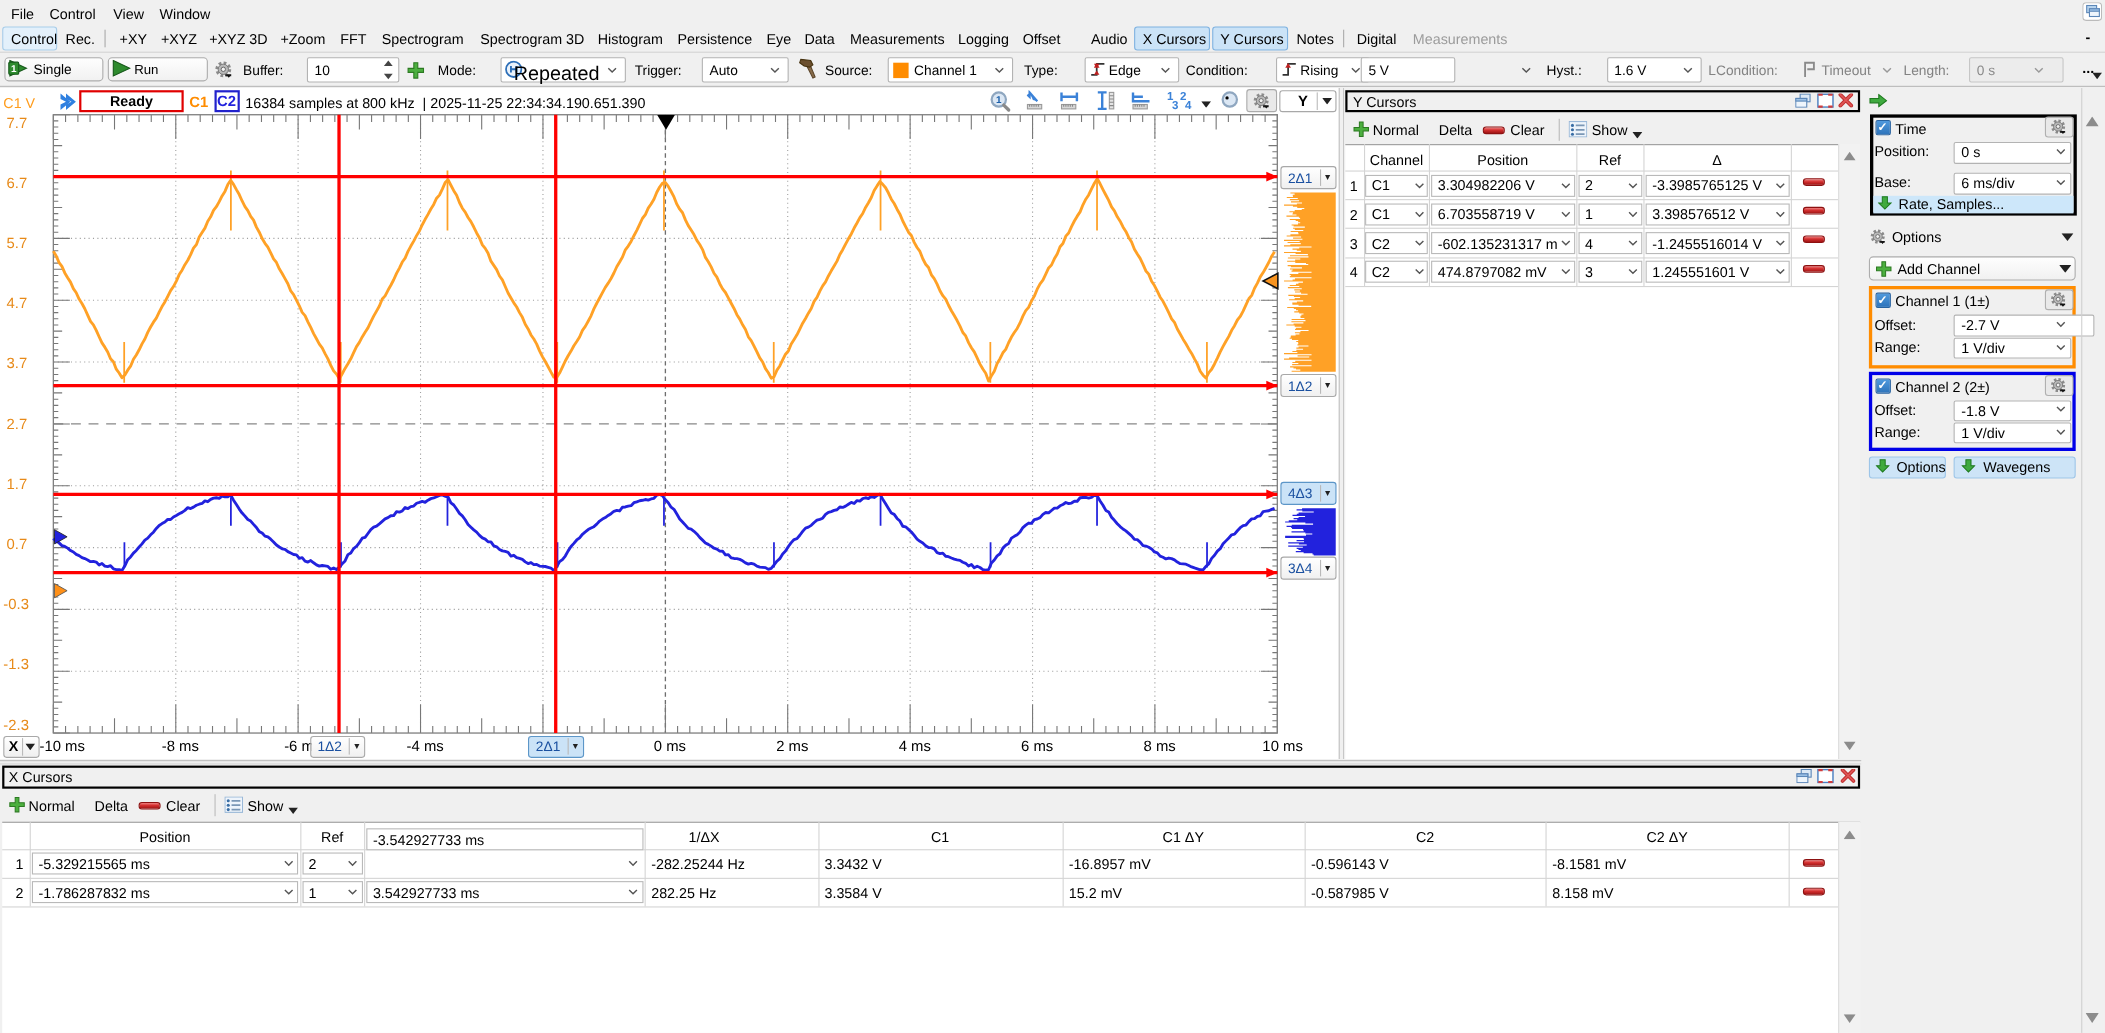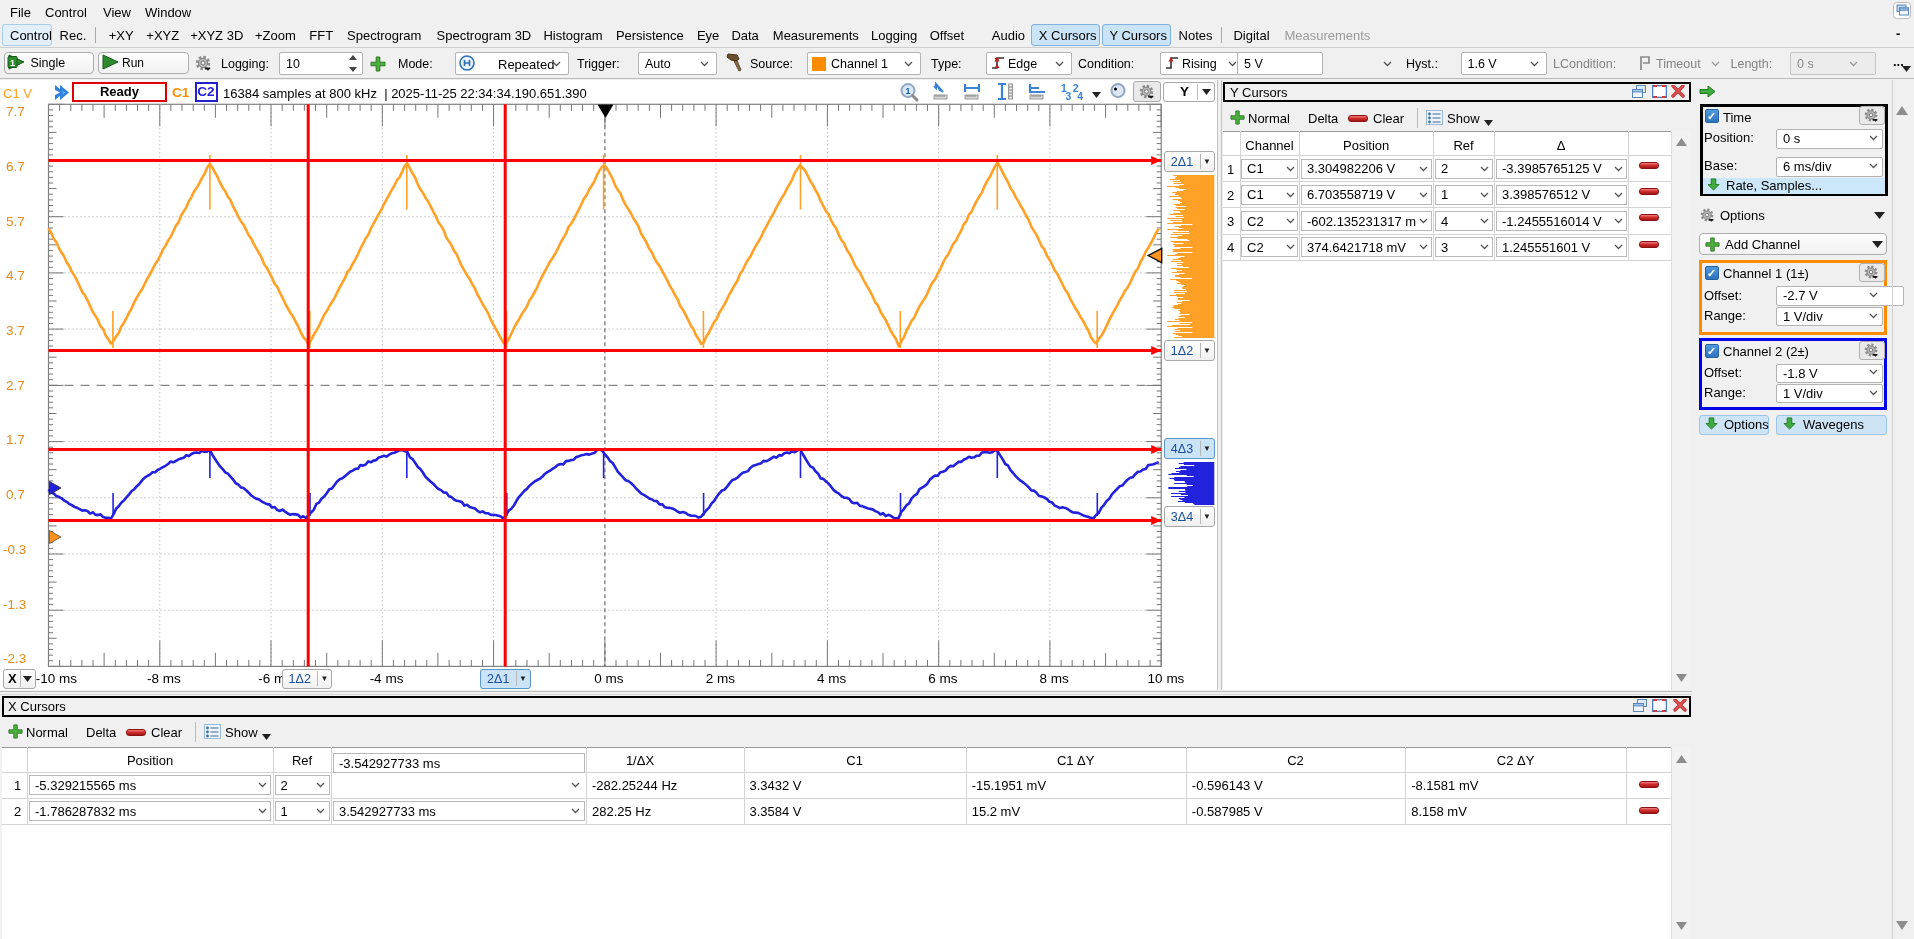--- a/index.html
+++ b/index.html
@@ -89,21 +89,21 @@
 <div class="lbl" style="left:122px;top:56px;font-size:12px">Run</div>
 <div class="icon" style="left:194px;top:54px">
     <svg width="18" height="18" viewBox="0 0 20 20">
       <circle cx="10" cy="10" r="6.2" fill="none" stroke="#8b8b8b" stroke-width="3.6" stroke-dasharray="2.6 2.2"></circle>
       <circle cx="10" cy="10" r="5.2" fill="#b9b9b9" stroke="#777" stroke-width="1"></circle>
       <circle cx="10" cy="10" r="2.2" fill="#f2f2f2" stroke="#666" stroke-width="1"></circle>
       <path d="M12 15l6 0-0 2-6 0z" fill="#222" transform="rotate(0)"></path>
       <path d="M13 15.5h5l-2.5 3z" fill="#111"></path>
     </svg>
   </div>
-<div class="lbl" style="left:221px;top:57px;font-size:12.5px">Logging:</div>
+<div class="lbl" style="left:221px;top:57px;font-size:12.5px">Buffer:</div>
 <div class="combo" style="left:279px;top:52px;width:84px;height:23px">
     <span style="font-size:12.5px">10</span>
   </div>
 <div class="abs" style="left:347px;top:54px">
     <svg width="12" height="19" viewBox="0 0 12 19">
       <path d="M6 1l4 5H2z" fill="#444"></path>
       <path d="M6 18l4-5H2z" fill="#444"></path>
     </svg>
   </div>
 <div class="icon" style="left:370px;top:55.5px">
@@ -112,21 +112,21 @@
     </svg>
   </div>
 <div class="lbl" style="left:398px;top:57px;font-size:12.5px">Mode:</div>
 <div class="combo" style="left:455px;top:52px;width:114px;height:23px"></div>
 <div class="abs" style="left:459px;top:55px">
     <svg width="16" height="16" viewBox="0 0 16 16">
       <circle cx="8" cy="8" r="7" fill="#eaf2fb" stroke="#2d6fb8" stroke-width="1.6"></circle>
       <path d="M5.5 5v6M10.5 5v6M5.5 8h5" stroke="#2d6fb8" stroke-width="1.7"></path>
     </svg>
   </div>
-<div class="lbl" style="left:498px;top:57px;font-size:13px">Repeated</div>
+<div class="lbl" style="left:467px;top:57px;font-size:18px">Repeated</div>
 <div class="abs" style="left:552px;top:61px">
     <svg width="9" height="6" viewBox="0 0 9 6">
       <path d="M1 1l3.5 3.5L8 1" stroke="#555" stroke-width="1.3" fill="none"></path>
     </svg>
   </div>
 <div class="lbl" style="left:577px;top:57px;font-size:12.5px">Trigger:</div>
 <div class="combo" style="left:638px;top:52px;width:79px;height:23px">
     <span style="font-size:12.5px">Auto</span>
   </div>
 <div class="abs" style="left:700px;top:61px">
@@ -538,21 +538,21 @@
     </svg>
   </div>
 <div class="redline" style="left:1639px;top:214.4px"></div>
 <div class="cell" style="left:1227px;top:240.1px;width:10px">4</div>
 <div class="ccombo" style="left:1241px;top:237.3px;width:57px;height:20px">C2</div>
 <div class="abs" style="left:1286px;top:244.3px">
     <svg width="9" height="6" viewBox="0 0 9 6">
       <path d="M1 1l3.5 3.5L8 1" stroke="#555" stroke-width="1.3" fill="none"></path>
     </svg>
   </div>
-<div class="ccombo" style="left:1301px;top:237.3px;width:130.5px;height:20px">374.6421718 mV</div>
+<div class="ccombo" style="left:1301px;top:237.3px;width:130.5px;height:20px">474.8797082 mV</div>
 <div class="abs" style="left:1419px;top:244.3px">
     <svg width="9" height="6" viewBox="0 0 9 6">
       <path d="M1 1l3.5 3.5L8 1" stroke="#555" stroke-width="1.3" fill="none"></path>
     </svg>
   </div>
 <div class="ccombo" style="left:1435px;top:237.3px;width:58px;height:20px">3</div>
 <div class="abs" style="left:1480px;top:244.3px">
     <svg width="9" height="6" viewBox="0 0 9 6">
       <path d="M1 1l3.5 3.5L8 1" stroke="#555" stroke-width="1.3" fill="none"></path>
     </svg>
@@ -802,21 +802,21 @@
     </svg>
   </div>
 <div class="ccombo" style="left:333px;top:753px;width:251.5px;height:20px">-3.542927733 ms</div>
 <div class="abs" style="left:571px;top:782px">
     <svg width="9" height="6" viewBox="0 0 9 6">
       <path d="M1 1l3.5 3.5L8 1" stroke="#555" stroke-width="1.3" fill="none"></path>
     </svg>
   </div>
 <div class="cell" style="left:592px;top:777.5px;width:200px">-282.25244 Hz</div>
 <div class="cell" style="left:749.5px;top:777.5px;width:200px">3.3432 V</div>
-<div class="cell" style="left:971.7px;top:777.5px;width:200px">-15.1951 mV</div>
+<div class="cell" style="left:971.7px;top:777.5px;width:200px">-16.8957 mV</div>
 <div class="cell" style="left:1191.8px;top:777.5px;width:200px">-0.596143 V</div>
 <div class="cell" style="left:1411.2px;top:777.5px;width:200px">-8.1581 mV</div>
 <div class="redline" style="left:1638.5px;top:781px"></div>
 <div class="cell" style="left:14px;top:804.2px;width:12px">2</div>
 <div class="ccombo" style="left:29px;top:801.2px;width:242px;height:20px">-1.786287832 ms</div>
 <div class="abs" style="left:258px;top:808.2px">
     <svg width="9" height="6" viewBox="0 0 9 6">
       <path d="M1 1l3.5 3.5L8 1" stroke="#555" stroke-width="1.3" fill="none"></path>
     </svg>
   </div>

